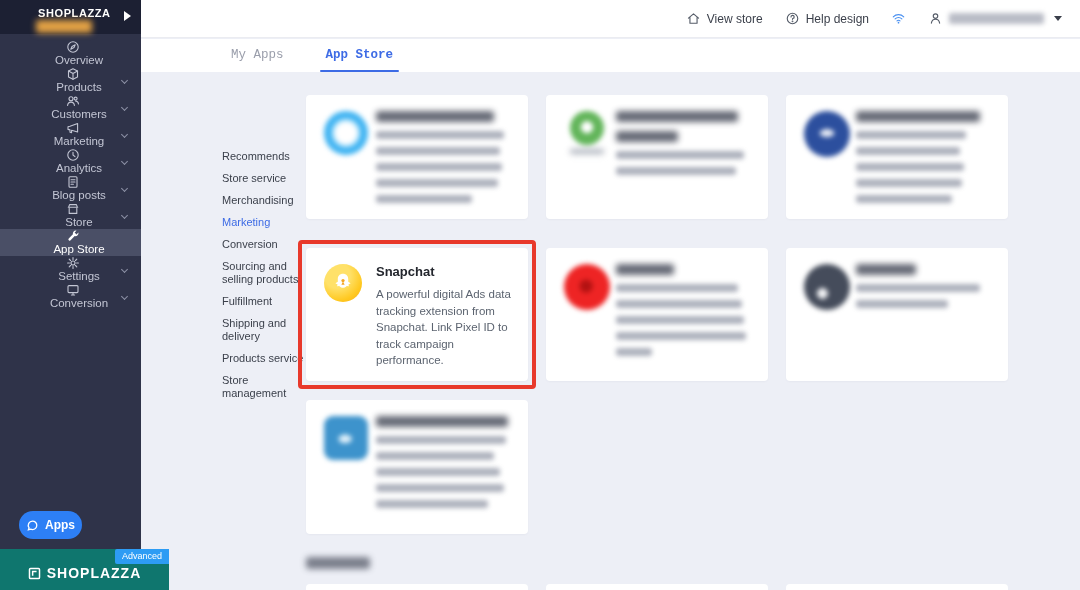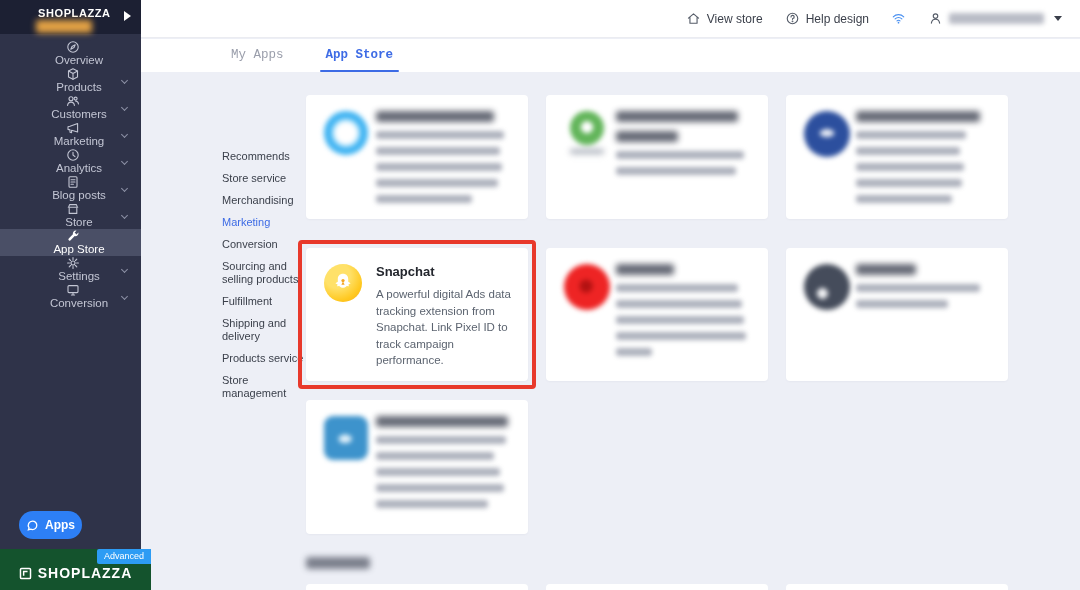--- a/index.html
+++ b/index.html
@@ -13,21 +13,21 @@
   .sb-collapse { position:absolute; right:10px; top:11px; width:0; height:0; border-top:5px solid transparent; border-bottom:5px solid transparent; border-left:7px solid #fff; cursor:pointer; }
   .sb-nav { margin-top:6px; }
   .sb-item { position:relative; height:27px; display:flex; align-items:center; padding-left:17px; color:#c3c6d4; cursor:pointer;flex-direction:column; }
   .sb-item.active { background:#4a4f66; color:#ffffff; }
   .sb-item .ic { width:14px; height:14px; margin-right:12px; flex:0 0 14px; display:flex; align-items:center; }
   .sb-item .ic svg { width:14px; height:14px; stroke:currentColor; fill:none; stroke-width:1.1; stroke-linecap:round; stroke-linejoin:round; }
   .sb-item .lbl { font-size:11.5px; }
   .sb-item .chev { position:absolute; right:14px; top:11px; width:5px; height:5px; border-right:1.3px solid #8d91a6; border-bottom:1.3px solid #8d91a6; transform:rotate(45deg); }
   .help-btn { position:absolute; left:19px; top:511px; width:63px; height:28px; background:#2d7ff5; border-radius:14px; display:flex; align-items:center; justify-content:center; gap:6px; color:#fff; font-size:12px; font-weight:bold; cursor:pointer; }
   .help-btn svg { width:13px; height:13px; stroke:#fff; fill:none; stroke-width:1.4; }
-  .sb-footer { position:absolute; left:0; bottom:0; width:151px; height:41px; background:#14532d; }
+  .sb-footer { position:absolute; left:0; bottom:0; width:169px; height:41px; background:#0f766e; }
   .adv-badge { position:absolute; right:0; top:0; background:#2d9cf4; color:#fff; font-size:9px; padding:2px 7px 3px; border-radius:2px 0 0 2px; }
   .footer-logo { position:absolute; left:0; right:0; top:16px; display:flex; align-items:center; justify-content:center; gap:6px; color:#fff; font-weight:bold; font-size:14px; letter-spacing:1px; }
   .footer-logo svg { width:13px; height:13px; stroke:#fff; fill:none; stroke-width:1.6; }
 
   
   .topbar { position:absolute; left:141px; top:0; right:0; height:38px; background:#fff; border-bottom:1px solid #ebecf1; display:flex; align-items:center; justify-content:flex-end; gap:22px; padding-right:18px; z-index:20; }
   .tb-item { display:flex; align-items:center; gap:6px; font-size:12px; color:#3a3f4a; cursor:pointer; }
   .tb-item svg { width:15px; height:15px; stroke:#555c68; fill:none; stroke-width:1.2; stroke-linecap:round; stroke-linejoin:round; }
   .tb-wifi svg { stroke:#4a90f0; }
   .email-blur { width:95px; height:11px; background:#b9bcc6; border-radius:2px; filter:blur(2.5px); }

